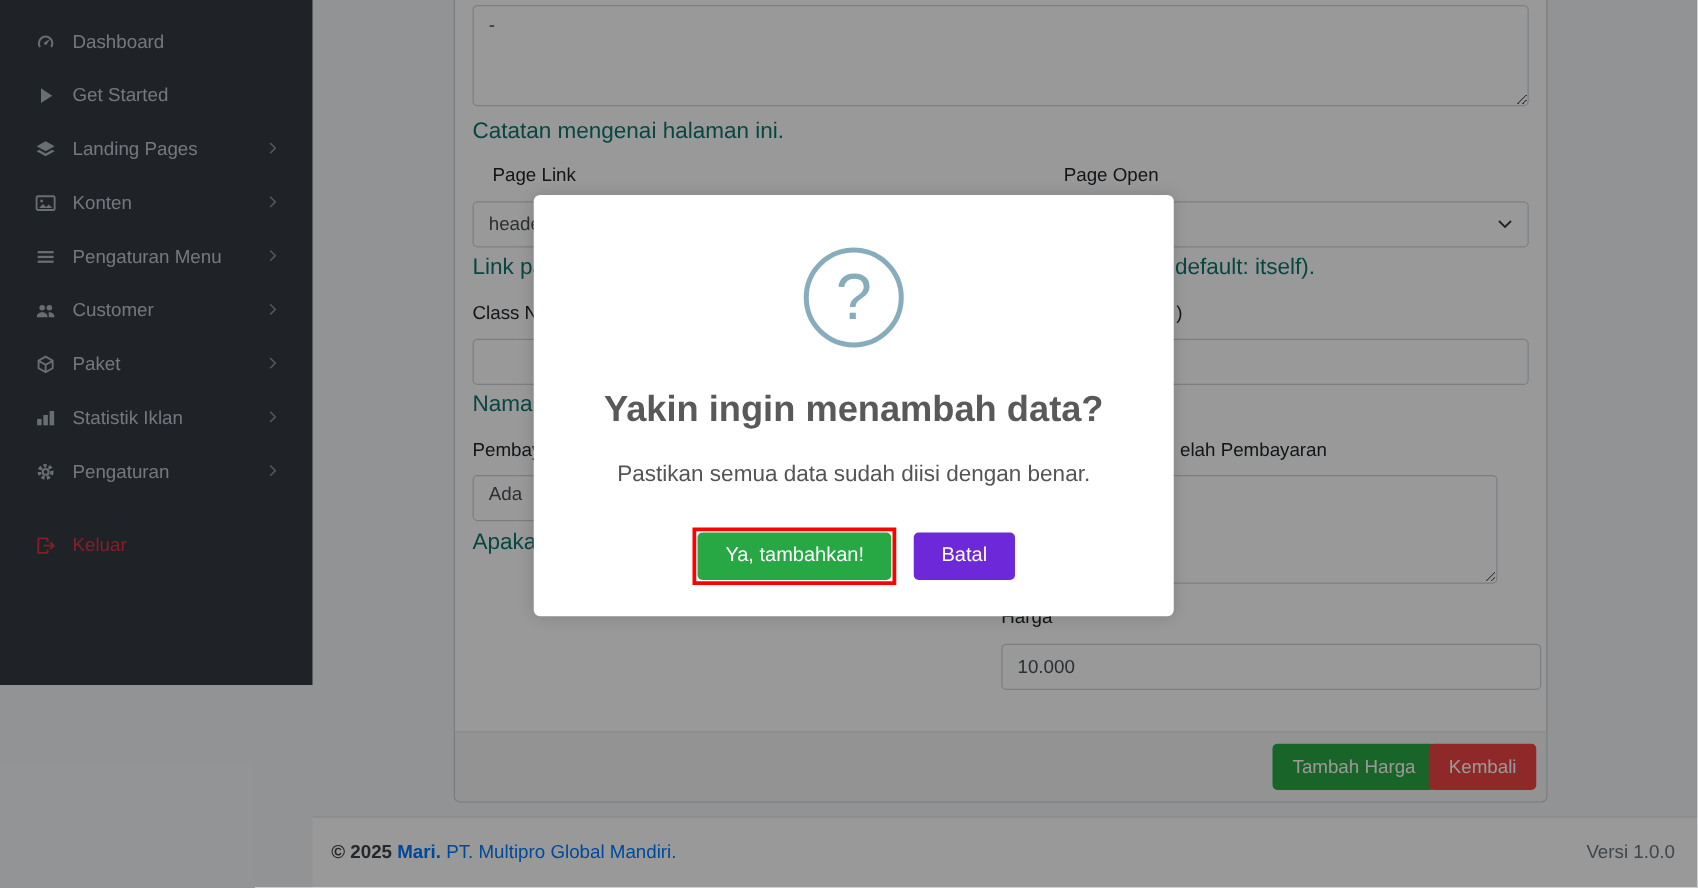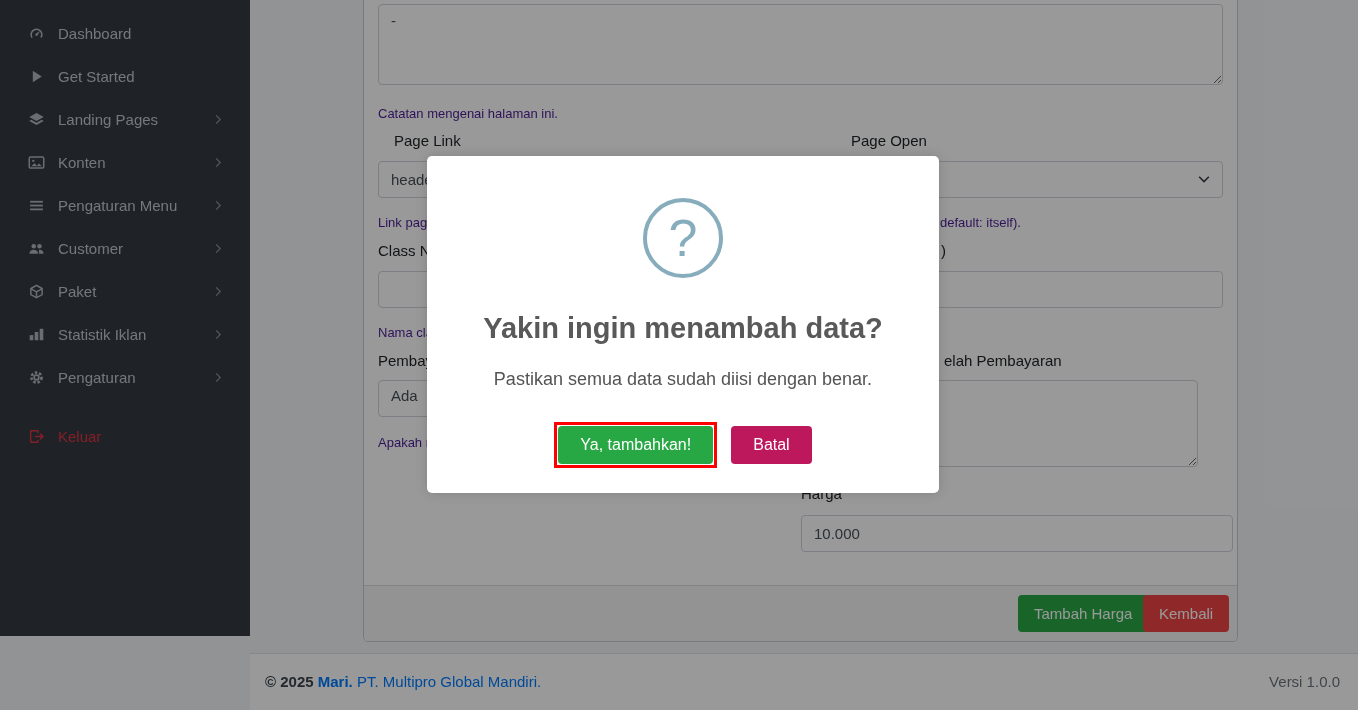--- a/index.html
+++ b/index.html
@@ -1,39 +1,39 @@
 <!DOCTYPE html>
 <html><head>
 <meta charset="utf-8">
 <style>
   html,body{margin:0;padding:0;}
   body{width:1358px;height:710px;overflow:hidden;font-family:"Liberation Sans","DejaVu Sans",sans-serif;}
   .screen{position:relative;width:1358px;height:710px;background:#f4f6f9;overflow:hidden;}
 
   
-  .sidebar{position:absolute;left:0;top:0;width:250px;height:636px;background:#343a40;z-index:10;}
+  .sidebar{position:absolute;left:0;top:0;width:250px;height:548px;background:#343a40;z-index:10;}
   .sidebar ul{list-style:none;margin:0;padding:12px 0 0 0;}
   .sidebar li{position:relative;height:43px;display:flex;align-items:center;padding-left:28px;
     color:#c2c7d0;font-size:15px;cursor:pointer;}
   .nav-icon{width:19px;height:16px;margin-right:11px;display:inline-flex;align-items:center;color:#b0b7bf;flex:none;}
   .nav-icon svg{width:17px;height:17px;}
   .nav-chevron{position:absolute;right:26px;top:50%;transform:translateY(-50%);color:#8d939b;}
   .nav-chevron svg{width:12px;height:12px;}
   .logout-item{margin-top:16px;color:#dc3545 !important;}
   .logout-item .nav-icon{color:#dc3545;}
 
   
   .main{position:absolute;left:250px;top:0;width:1108px;height:710px;background:#f4f6f9;}
   .card{position:absolute;left:113px;top:-12px;width:875px;height:654px;background:#ffffff;
     border:1px solid #c9cdd1;border-radius:5px;box-sizing:border-box;}
   .card-footer{position:absolute;left:114px;top:585px;width:873px;height:56px;background:#f6f6f7;
     border-top:1px solid #d8dcdf;border-radius:0 0 5px 5px;box-sizing:border-box;}
 
   .lbl{position:absolute;font-size:15px;color:#212529;white-space:nowrap;}
-  .hlp{position:absolute;font-size:13px;color:#4c1d95;white-space:nowrap;margin-top:12px;}
+  .hlp{position:absolute;font-size:18px;color:#0f766e;white-space:nowrap;}
   .ctl{position:absolute;box-sizing:border-box;border:1px solid #ced4da;border-radius:4px;background:#fff;
     font-family:inherit;font-size:15px;color:#495057;padding:6px 12px;outline:none;}
   textarea.ctl{resize:vertical;padding-top:7px;}
   .sel-chevron{position:absolute;color:#343a40;pointer-events:none;}
   .sel-chevron svg{width:14px;height:14px;}
 
   .btn{position:absolute;box-sizing:border-box;border:none;border-radius:4px;color:#fff;
     font-family:inherit;font-size:15px;padding:8px 16px;cursor:pointer;}
   .btn-success{background:#28a745;}
   .btn-secondary{background:#ef4444;}
@@ -54,21 +54,21 @@
   .q-circle{width:72px;height:72px;border:4px solid #87adbd;border-radius:50%;margin:42px auto 0;
     display:flex;align-items:center;justify-content:center;}
   .q-mark{font-size:52px;color:#87adbd;line-height:1;}
   .modal-title{margin-top:34px;font-size:29px;font-weight:600;color:#595959;}
   .modal-text{margin-top:24px;font-size:18px;color:#545454;}
   .modal-actions{margin-top:32px;display:flex;justify-content:center;align-items:center;gap:14px;}
   .highlight-wrap{border:3px solid #ff0000;padding:1px;display:inline-block;}
   .swal-btn{border:none;border-radius:4px;color:#fff;font-family:Liberation Sans, sans-serif;font-size:16px;font-weight:500;
     padding:10px 22px;cursor:pointer;}
   .swal-confirm{background:#28a745;}
-  .swal-cancel{background:#be185d;}
+  .swal-cancel{background:#6d28d9;}
 </style>
 </head>
 <body>
 
 <div class="screen">
 
   <aside class="sidebar">
     <ul>
       <li>
         <span class="nav-icon">

